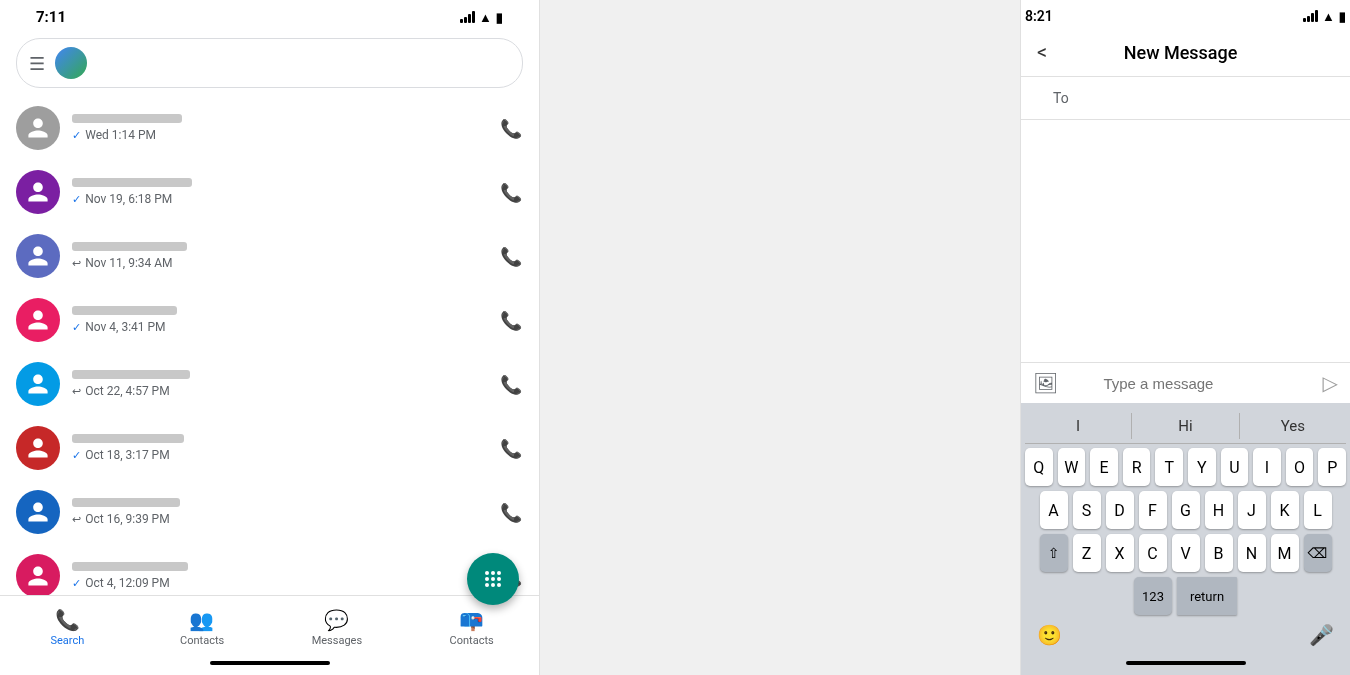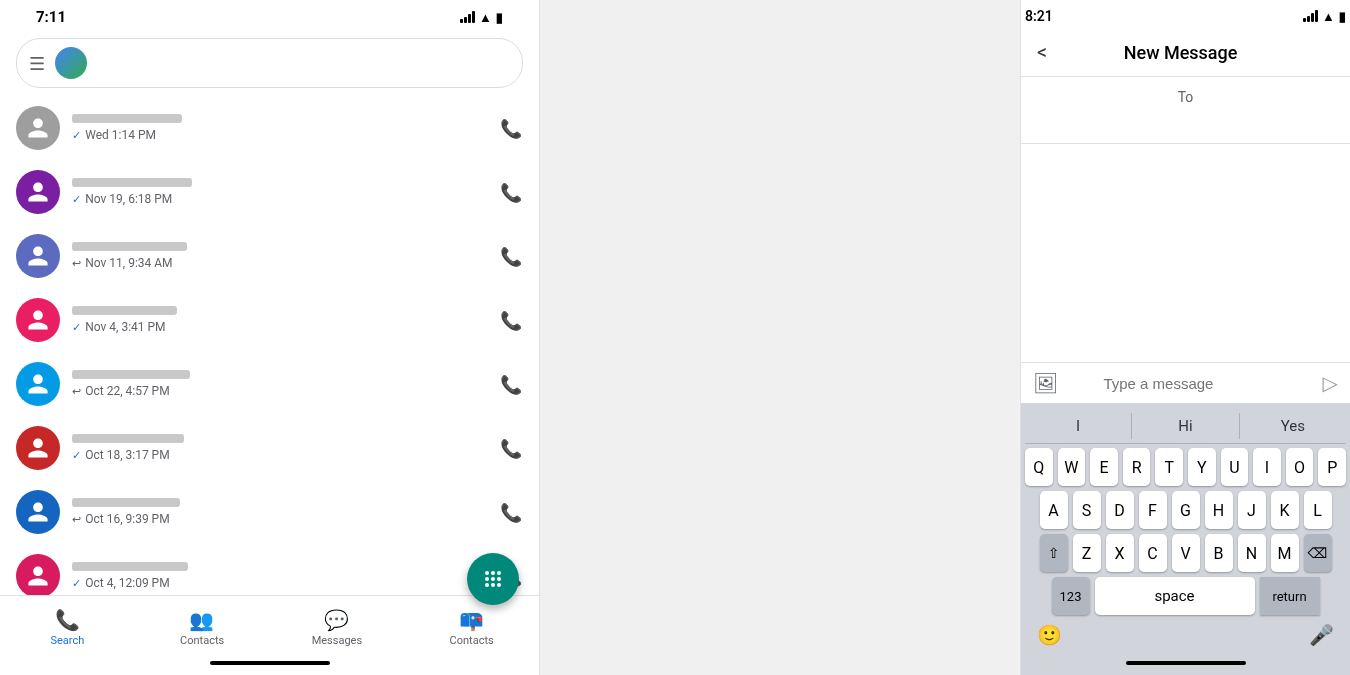--- a/index.html
+++ b/index.html
@@ -228,24 +228,23 @@
       flex: 1;
       text-align: center;
       font-size: 18px;
       font-weight: 500;
       margin-right: 28px;
     }
 
     .to-field {
       display: flex;
       align-items: center;
-      padding: 12px 20px;
+      padding: 12px 32px;
       border-bottom: 1px solid #e0e0e0;
       gap: 8px;
-      flex-direction: column;
     }
 
     .to-label {
       font-size: 14px;
       color: #5f6368;
     }
 
     .to-input {
       border: none;
       outline: none;
@@ -717,21 +716,20 @@
       <div class="key">C</div>
       <div class="key">V</div>
       <div class="key">B</div>
       <div class="key">N</div>
       <div class="key">M</div>
       <div class="key special">⌫</div>
     </div>
 
     <div class="keyboard-bottom-row">
       <div class="key-123">123</div>
-      <div class="key-space">space</div>
       <div class="key-return">return</div>
     </div>
 
     <div class="keyboard-extras">
       <span class="emoji-icon">🙂</span>
       <span class="mic-icon">🎤</span>
     </div>
   </div>
 
   <div class="home-indicator-right">

